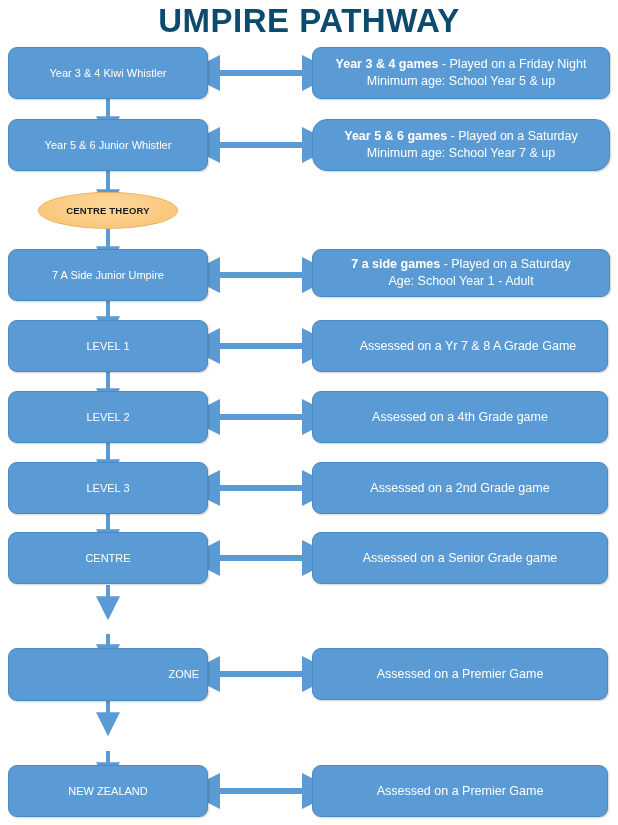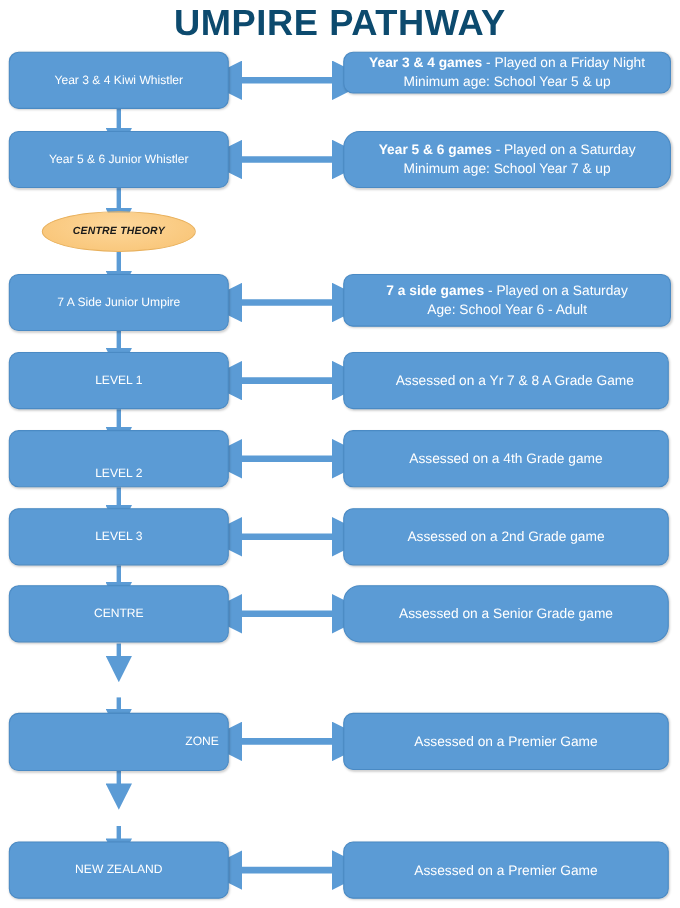--- a/index.html
+++ b/index.html
@@ -67,21 +67,20 @@
     box-sizing: border-box;
     background: #FAC97E;
     background: radial-gradient(ellipse at 50% 35%, #FDD79B 0%, #F8C271 100%);
     border: 1px solid #e8b05c;
     border-radius: 50%;
     display: flex;
     align-items: center;
     justify-content: center;
     text-align: left;
     color: #1a1a1a;
-    font-style: italic;
     font-weight: bold;
     font-size: 9.5px;
     letter-spacing: 0.2px;
     white-space: nowrap;
   }
 
   
   #arrows {
     position: absolute;
     left: 0; top: 0;
@@ -135,21 +134,21 @@
       <line x1="108" y1="701" x2="108" y2="713"></line>
       <line x1="108" y1="751" x2="108" y2="763"></line>
     </g>
   </svg>
 
   <div class="node" style="left:8px; top:47px; width:200px; height:52px;">
     <span class="lines">
         <span class="l1">Year 3 &amp; 4 Kiwi Whistler</span>
       </span>
   </div>
-  <div class="node detail" style="left:312px; top:47px; width:298px; height:38px;">
+  <div class="node detail" style="left:312px; top:47px; width:298px; height:52px;">
     <span class="lines">
       <span class="l1"><b class="strong">Year 3 &amp; 4 games</b><span> - Played on a Friday Night</span></span>
       <span class="l2">Minimum age: School Year 5 &amp; up</span>
     </span>
   </div>
 
   <div class="node" style="left:8px; top:119px; width:200px; height:52px;">
     <span class="lines">
         <span class="l1">Year 5 &amp; 6 Junior Whistler</span>
       </span>
@@ -166,36 +165,36 @@
   </div>
 
   <div class="node" style="left:8px; top:249px; width:200px; height:52px;">
     <span class="lines">
         <span class="l1">7 A Side Junior Umpire</span>
       </span>
   </div>
   <div class="node detail" style="left:312px; top:249px; width:298px; height:48px;">
     <span class="lines">
       <span class="l1"><b class="strong">7 a side games</b><span> - Played on a Saturday</span></span>
-      <span class="l2">Age: School Year 6 - Adult</span>
+      <span class="l2">Age: School Year 1 - Adult</span>
     </span>
   </div>
 
   <div class="node" style="left:8px; top:320px; width:200px; height:52px;">
     <span class="lines">
         <span class="l1">LEVEL 1</span>
       </span>
   </div>
   <div class="node detail" style="left:312px; top:320px; width:296px; height:52px;padding-left:24px;">
     <span class="lines">
       <span class="l1">Assessed on a Yr 7 &amp; 8 A Grade Game</span>
     </span>
   </div>
 
-  <div class="node" style="left:8px; top:391px; width:200px; height:52px;align-items:flex-end;">
+  <div class="node" style="left:8px; top:391px; width:200px; height:52px;">
     <span class="lines">
         <span class="l1">LEVEL 2</span>
       </span>
   </div>
   <div class="node detail" style="left:312px; top:391px; width:296px; height:52px;">
     <span class="lines">
       <span class="l1">Assessed on a 4th Grade game</span>
     </span>
   </div>
 
@@ -208,21 +207,21 @@
     <span class="lines">
       <span class="l1">Assessed on a 2nd Grade game</span>
     </span>
   </div>
 
   <div class="node" style="left:8px; top:532px; width:200px; height:52px;">
     <span class="lines">
         <span class="l1">CENTRE</span>
       </span>
   </div>
-  <div class="node detail" style="left:312px; top:532px; width:296px; height:52px;border-radius:15px;">
+  <div class="node detail" style="left:312px; top:532px; width:296px; height:52px;">
     <span class="lines">
       <span class="l1">Assessed on a Senior Grade game</span>
     </span>
   </div>
 
 
   <div class="node" style="left:8px; top:648px; width:200px; height:53px;text-align:right;">
     <span class="lines">
         <span class="l1">ZONE</span>
       </span>

